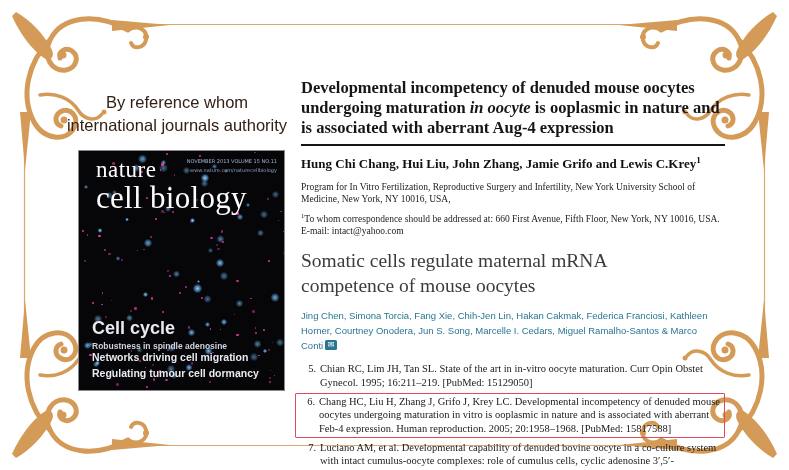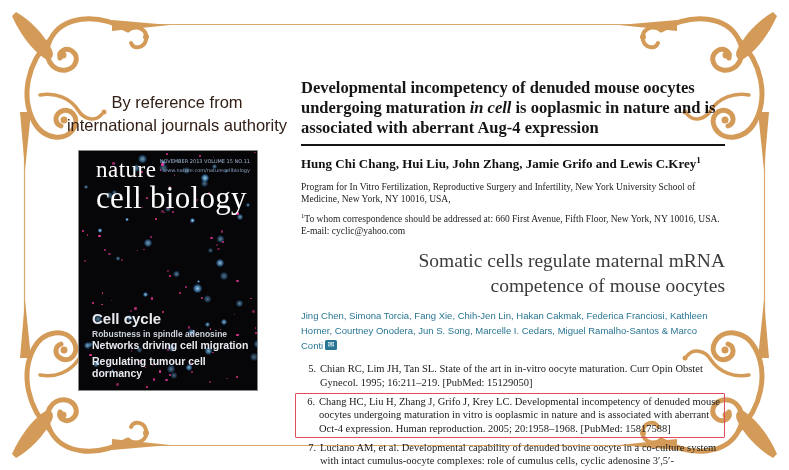--- a/index.html
+++ b/index.html
@@ -16,49 +16,49 @@
   .banner .band{position:absolute;left:13px;right:13px;top:5px;bottom:7px;border-radius:2px;
       background:linear-gradient(180deg,#9a7431 0%,#c79d54 22%,#ecca8a 48%,#c2964c 78%,#8c6526 100%);
       box-shadow:0 1px 2px rgba(0,0,0,.25);}
   .banner .stitch{position:absolute;left:9px;right:9px;top:6px;bottom:6px;
       border-top:2px dashed rgba(250,236,203,.9);border-bottom:2px dashed rgba(250,236,203,.9);}
   .banner .band-text{position:absolute;inset:0;display:flex;align-items:center;justify-content:center;
       font-size:20px;color:#3a2413;letter-spacing:.2px;}
   
   .left-heading{position:absolute;left:52px;top:91px;width:250px;text-align:center;z-index:2;
       font-size:16.5px;line-height:1.4;color:#332016;}
-  .cover{position:absolute;left:78px;top:150px;width:180px;height:241px;z-index:2;
+  .cover{position:absolute;left:78px;top:150px;width:207px;height:241px;z-index:2;
       background:#060609;border:1px solid #8a8a8a;box-sizing:border-box;overflow:hidden;}
   .cover .cells{position:absolute;inset:0;}
   .cover .issue{position:absolute;top:6px;right:7px;text-align:right;z-index:3;
       font-family:"DejaVu Sans",sans-serif;font-size:5px;line-height:1.7;color:#9fb4cf;}
   .cover .issue .url{color:#8aa0bd;}
   .cover .masthead{position:absolute;left:17px;top:7px;z-index:3;color:#fdfdfd;
       font-family:"Liberation Serif",serif;}
   .cover .mast1{font-size:23px;line-height:1.05;letter-spacing:.5px;}
   .cover .mast2{font-size:31px;line-height:1.0;margin-top:0;letter-spacing:.3px;text-align:right;}
   .cover .coverlines{position:absolute;left:13px;bottom:11px;z-index:3;color:#e9eaf0;}
-  .cover .cl-title{font-size:15px;font-weight:bold;}
+  .cover .cl-title{font-size:18px;font-weight:bold;}
   .cover .cl-sub{font-size:8.5px;font-weight:bold;color:#ced2dc;margin-top:2px;}
   .cover .cl-2{font-size:10.5px;font-weight:bold;}
   .cover .cl-3{font-size:10.5px;font-weight:bold;margin-top:4px;}
   
   .article-col{position:absolute;left:301px;top:78px;width:424px;z-index:2;}
   .p1-title{font-family:"Liberation Serif",serif;font-weight:bold;font-size:16.5px;
       line-height:1.2;color:#161616;}
   .p1-rule{border:none;border-top:2.5px solid #141414;margin:7px 0 0 0;}
   .p1-authors{margin-top:9px;font-family:"Liberation Serif",serif;font-weight:bold;
       font-size:13px;color:#111;}
   .p1-affil{margin-top:8px;font-family:"Liberation Serif",serif;font-size:9.5px;
       line-height:1.32;color:#222;}
   .p1-corr{margin-top:6px;font-family:"Liberation Serif",serif;font-size:9.5px;
       line-height:1.32;color:#222;}
   .p2-title{margin-top:11px;font-family:"Liberation Serif",serif;font-size:19.5px;
       line-height:1.28;color:#3b3b3b;}
-  .p2-title span{display:block;text-align:right;}
+  .p2-title span{display:block;}
   .p2-authors{margin-top:9px;font-size:9.5px;line-height:1.6;color:#2a7693;width:420px;}
   .email-badge{display:inline-block;width:12px;height:10px;background:#2a7693;border-radius:1.5px;
       color:#fff;font-size:8px;line-height:10px;text-align:center;vertical-align:2px;margin-left:2px;}
   .refs{margin-top:9px;font-family:"Liberation Serif",serif;font-size:10.5px;
       line-height:1.27;color:#1a1a1a;}
   .ref{display:flex;margin-top:3px;}
   .ref .ref-num{width:15px;flex:0 0 15px;text-align:right;margin-right:4px;}
   .ref .ref-text{flex:1;}
   .ref-hl{border:1.6px solid #e04a5c;border-radius:1px;padding:1px 4px 2px 0;
       margin-left:-6px;margin-top:4px;margin-bottom:2px;}
@@ -92,21 +92,21 @@
     <line x1="24.5" y1="150" x2="24.5" y2="320" stroke="#d49b58" stroke-width="1.2" opacity=".85"></line>
     <line x1="764.5" y1="150" x2="764.5" y2="320" stroke="#d49b58" stroke-width="1.2" opacity=".85"></line>
     <use href="#flourish"></use>
     <use href="#flourish" transform="translate(789,0) scale(-1,1)"></use>
     <use href="#flourish" transform="translate(0,470) scale(1,-1)"></use>
     <use href="#flourish" transform="translate(789,470) scale(-1,-1)"></use>
   </svg>
 
 
   <div class="left-heading">
-    <span>By reference from</span><br>
+    <span>By reference whom</span><br>
     <span>international journals authority</span>
   </div>
 
   <div class="cover">
     <div class="cells" id="cells">
         <div class="cell-dot" style="height: 6.49385px; width: 6.49385px; left: 106.563px; top: 213.181px; background: radial-gradient(circle, rgba(170, 230, 255, 0.95), rgba(60, 140, 220, 0.55) 55%, rgba(20, 60, 140, 0) 75%); opacity: 0.83;"></div>
         <div class="cell-dot" style="height: 7.51849px; width: 7.51849px; left: 141.334px; top: 121.42px; background: radial-gradient(circle, rgba(170, 230, 255, 0.95), rgba(60, 140, 220, 0.55) 55%, rgba(20, 60, 140, 0) 75%); opacity: 0.53;"></div>
         <div class="cell-dot" style="height: 3.29437px; width: 3.29437px; left: 46.3946px; top: 66.9557px; background: radial-gradient(circle, rgba(170, 230, 255, 0.95), rgba(60, 140, 220, 0.55) 55%, rgba(20, 60, 140, 0) 75%); opacity: 1;"></div>
         <div class="cell-dot" style="height: 7.26242px; width: 7.26242px; left: 137.633px; top: 84.3196px; background: radial-gradient(circle, rgba(170, 230, 255, 0.95), rgba(60, 140, 220, 0.55) 55%, rgba(20, 60, 140, 0) 75%); opacity: 0.59;"></div>
         <div class="cell-dot" style="height: 3.62743px; width: 3.62743px; left: 184.389px; top: 198.009px; background: radial-gradient(circle, rgba(170, 230, 255, 0.95), rgba(60, 140, 220, 0.55) 55%, rgba(20, 60, 140, 0) 75%); opacity: 0.91;"></div>
@@ -266,40 +266,40 @@
     </div>
     <div class="coverlines">
       <div class="cl-title">Cell cycle</div>
       <div class="cl-sub">Robustness in spindle adenosine</div>
       <div class="cl-2">Networks driving cell migration</div>
       <div class="cl-3">Regulating tumour cell dormancy</div>
     </div>
   </div>
 
   <div class="article-col">
-    <div class="p1-title"><span>Developmental incompetency of denuded mouse oocytes undergoing maturation </span><i>in cell</i><span> is ooplasmic in nature and is associated with aberrant Aug-4 expression</span></div>
+    <div class="p1-title"><span>Developmental incompetency of denuded mouse oocytes undergoing maturation </span><i>in oocyte</i><span> is ooplasmic in nature and is associated with aberrant Aug-4 expression</span></div>
     <hr class="p1-rule">
     <div class="p1-authors"><span>Hung Chi Chang, Hui Liu, John Zhang, Jamie Grifo and Lewis C.Krey</span><sup>1</sup></div>
     <div class="p1-affil">Program for In Vitro Fertilization, Reproductive Surgery and Infertility, New York University School of Medicine, New York, NY 10016, USA,</div>
-    <div class="p1-corr"><sup>1</sup><span>To whom correspondence should be addressed at: 660 First Avenue, Fifth Floor, New York, NY 10016, USA.</span><br><span>E-mail: cyclic@yahoo.com</span></div>
+    <div class="p1-corr"><sup>1</sup><span>To whom correspondence should be addressed at: 660 First Avenue, Fifth Floor, New York, NY 10016, USA.</span><br><span>E-mail: intact@yahoo.com</span></div>
 
     <div class="p2-title">
       <span>Somatic cells regulate maternal mRNA</span>
       <span>competence of mouse oocytes</span>
     </div>
     <div class="p2-authors"><span>Jing Chen, Simona Torcia, Fang Xie, Chih-Jen Lin, Hakan Cakmak, Federica Franciosi, Kathleen Horner, Courtney Onodera, Jun S. Song, Marcelle I. Cedars, Miguel Ramalho-Santos &amp; Marco Conti</span><span class="email-badge">✉</span></div>
 
     <div class="refs" id="refs">
         <div class="ref">
           <span class="ref-num">5.</span>
           <span class="ref-text">Chian RC, Lim JH, Tan SL. State of the art in in-vitro oocyte maturation. Curr Opin Obstet Gynecol. 1995; 16:211–219. [PubMed: 15129050]</span>
         </div>
         <div class="ref ref-hl">
           <span class="ref-num">6.</span>
-          <span class="ref-text">Chang HC, Liu H, Zhang J, Grifo J, Krey LC. Developmental incompetency of denuded mouse oocytes undergoing maturation in vitro is ooplasmic in nature and is associated with aberrant Oct-4 expression. Human reproduction. 2005; 20:1958–1968. [PubMed: 15817588]</span>
+          <span class="ref-text">Chang HC, Liu H, Zhang J, Grifo J, Krey LC. Developmental incompetency of denuded mouse oocytes undergoing maturation in vitro is ooplasmic in nature and is associated with aberrant Feb-4 expression. Human reproduction. 2005; 20:1958–1968. [PubMed: 15817588]</span>
         </div>
         <div class="ref">
           <span class="ref-num">7.</span>
           <span class="ref-text">Luciano AM, et al. Developmental capability of denuded bovine oocyte in a co-culture system with intact cumulus-oocyte complexes: role of cumulus cells, cyclic adenosine 3′,5′-monophosphate, and glutathione. Molecular reproduction and development. 2005; 71:389–397. [PubMed: 15803456]</span>
         </div>
       </div>
   </div>
 
 </div>
 

